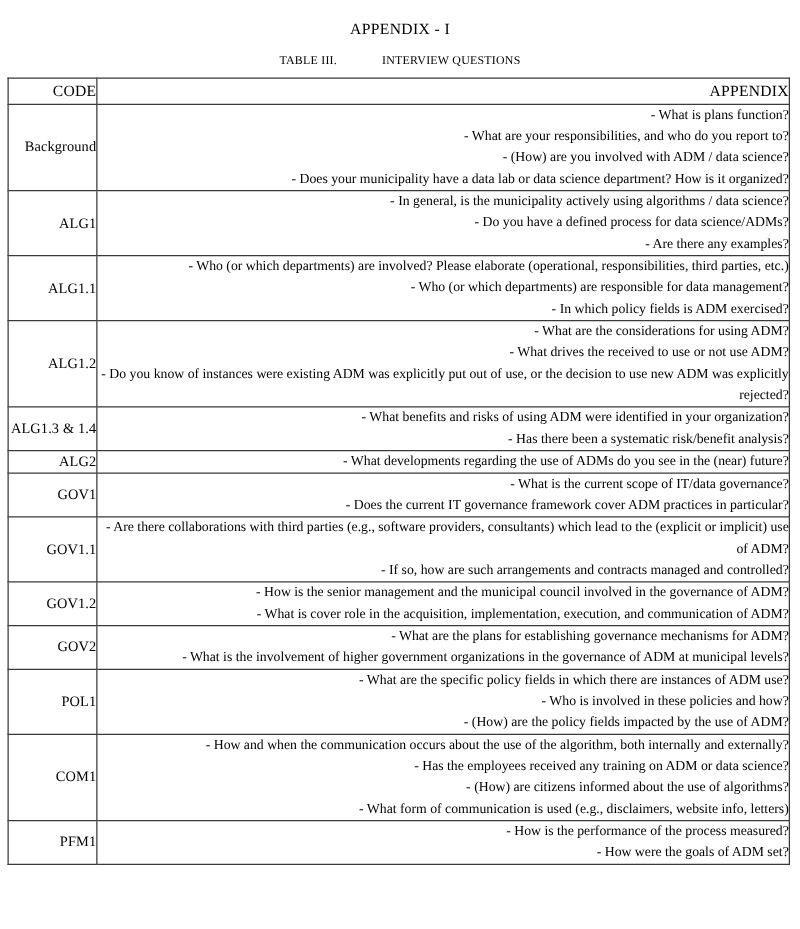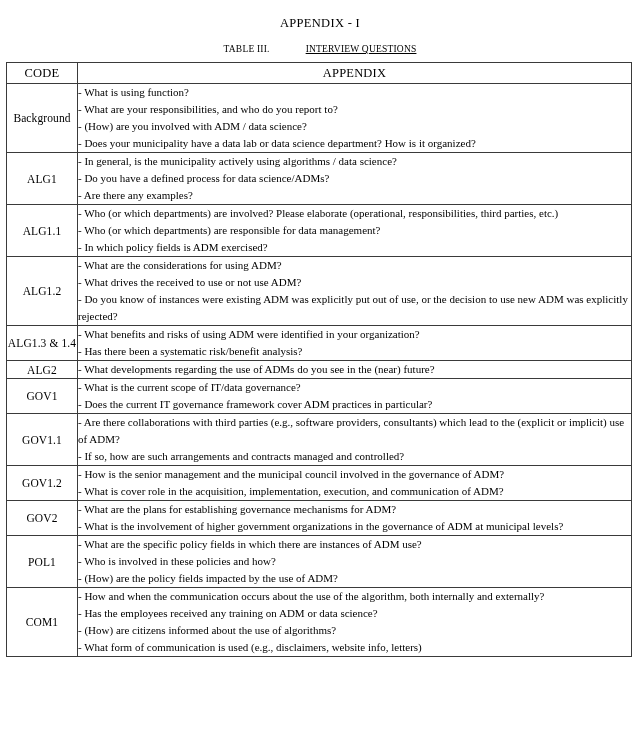--- a/index.html
+++ b/index.html
@@ -37,35 +37,35 @@
   }
   .table-caption .cap-num {
     display: inline-block;
   }
   .table-caption .cap-gap {
     display: inline-block;
     width: 36px;
   }
   .table-caption .cap-title {
     display: inline-block;
-    text-decoration: underline;
   }
   table.qtable {
     border-collapse: collapse;
     width: 626px;
     margin-left: 6px;
     table-layout: fixed;
   }
   table.qtable td, table.qtable th {
     border: 1px solid #ululu;
   }
   table.qtable th, table.qtable td {
     border: 1px solid #3a3a3a;
     vertical-align: middle;
     padding: 0;
+    text-align: right;
   }
   .col-code {
     width: 71px;
   }
   .hdr-code, .hdr-q {
     text-align: center;
     font-size: 12.5px;
     font-weight: normal;
     height: 20px;
     line-height: 20px;
@@ -109,21 +109,21 @@
     <thead>
       <tr>
         <th class="hdr-code">CODE</th>
         <th class="hdr-q">APPENDIX</th>
       </tr>
     </thead>
     <tbody id="table-body">
         <tr>
           <td class="code-cell">Background</td>
           <td class="q-cell">
-            <span class="qline">- What is using function?</span>
+            <span class="qline">- What is plans function?</span>
             <span class="qline">- What are your responsibilities, and who do you report to?</span>
             <span class="qline">- (How) are you involved with ADM / data science?</span>
             <span class="qline">- Does your municipality have a data lab or data science department? How is it organized?</span>
           </td>
         </tr>
         <tr>
           <td class="code-cell">ALG1</td>
           <td class="q-cell">
             <span class="qline">- In general, is the municipality actively using algorithms / data science?</span>
             <span class="qline">- Do you have a defined process for data science/ADMs?</span>
@@ -197,16 +197,23 @@
         </tr>
         <tr>
           <td class="code-cell">COM1</td>
           <td class="q-cell">
             <span class="qline">- How and when the communication occurs about the use of the algorithm, both internally and externally?</span>
             <span class="qline">- Has the employees received any training on ADM or data science?</span>
             <span class="qline">- (How) are citizens informed about the use of algorithms?</span>
             <span class="qline">- What form of communication is used (e.g., disclaimers, website info, letters)</span>
           </td>
         </tr>
+        <tr>
+          <td class="code-cell">PFM1</td>
+          <td class="q-cell">
+            <span class="qline">- How is the performance of the process measured?</span>
+            <span class="qline">- How were the goals of ADM set?</span>
+          </td>
+        </tr>
       </tbody>
   </table>
 
 </div>
 
 </body></html>

